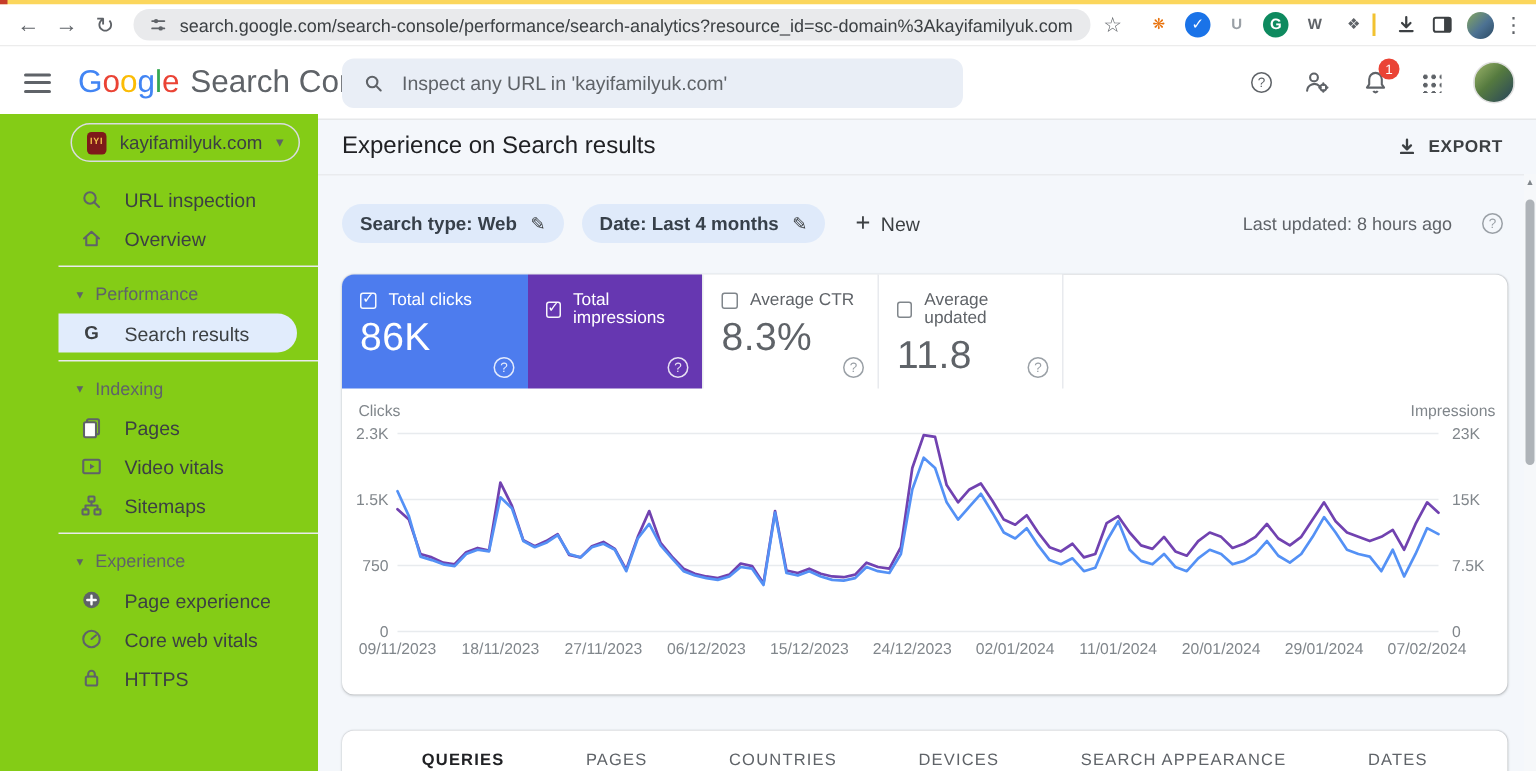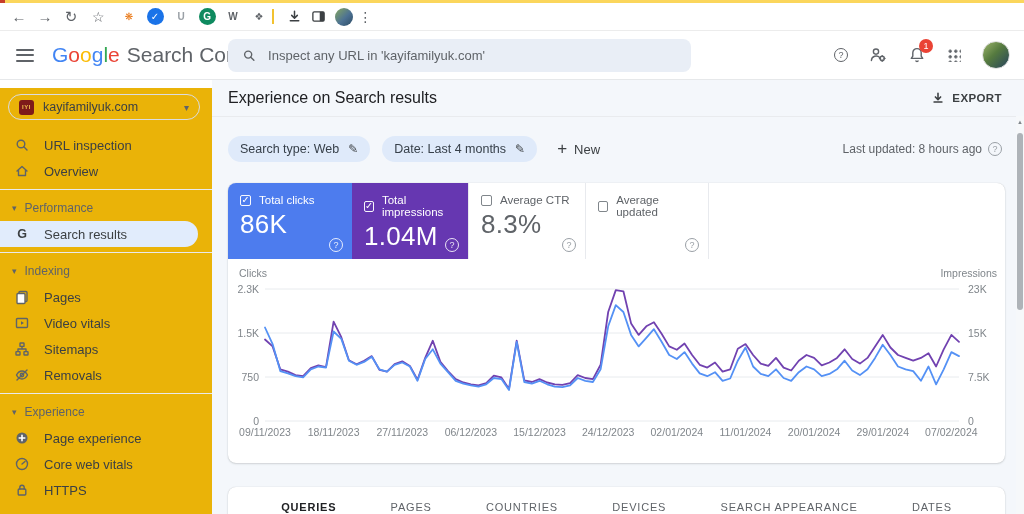--- a/index.html
+++ b/index.html
@@ -26,39 +26,39 @@
   .dots { font-size:14px; color:#5f6368; margin:0 8px 0 6px; }
   .toolbtn { margin-left:9px; display:flex; align-items:center; color:#3c4043; }
 
   
   .gsc-header { position:absolute; top:31px; left:0; right:0; height:49px; background:#fff;
     border-bottom:1px solid #e6e8ea; display:flex; align-items:center; }
   .hamburger { margin-left:16px; width:18px; cursor:pointer; }
   .hamburger div { height:2px; background:#5f6368; margin:3.5px 0; border-radius:1px; }
   .brand { margin-left:18px; font-size:21px; display:flex; align-items:baseline; }
   .brand .product { color:#5f6368; margin-left:7px; font-weight:400; }
-  .gsc-search { position:absolute; left:228px; top:8px; width:463px; height:33px;
+  .gsc-search { position:absolute; left:228px; top:8px; width:414px; height:33px;
     background:#e9eef6; border-radius:8px; display:flex; align-items:center; padding:0 14px; gap:12px; }
   .gsc-search input { border:none; outline:none; background:transparent; font-size:13px;
     color:#3c4043; width:100%; font-family:inherit; }
   .gsc-search input::placeholder { color:#5f6368; }
   .hdr-right { position:absolute; right:14px; top:0; height:100%; display:flex; align-items:center; gap:21px; }
   .qcircle { display:inline-flex; width:14px; height:14px; border:1.2px solid currentColor;
     border-radius:50%; align-items:center; justify-content:center; font-size:9px; }
   .hdr-ic { color:#5f6368; display:flex; align-items:center; position:relative; }
   .bell-badge { position:absolute; top:-7px; right:-7px; min-width:14px; height:14px; border-radius:7px;
     background:#ea4335; color:#fff; font-size:9px; display:flex; align-items:center; justify-content:center; padding:0 3px; }
   .grid-dots { width:14px; height:14px;
     background-image:radial-gradient(#5f6368 1.4px, transparent 1.6px);
     background-size:5.5px 5.5px; background-position:0.5px 0.5px; }
   .gsc-avatar { width:28px; height:28px; border-radius:50%;
     background:linear-gradient(135deg,#9cb46a 0%,#557a3f 45%,#27435c 100%); border:1px solid #e0e0e0; }
 
   
-  .sidebar { position:absolute; top:88px; left:0; width:212px; bottom:0; background:#eab308; }
+  .sidebar { position:absolute; top:76px; left:0; width:212px; bottom:0; background:#84cc16;padding-left:39px; }
   .prop-pill { margin:6px 12px 12px 8px; height:26px; border:1px solid #dadce0; border-radius:14px;
     display:flex; align-items:center; gap:9px; padding:0 10px; cursor:pointer; }
   .prop-fav { width:15px; height:15px; border-radius:3px; background:#7e1a1a; color:#f2c14e;
     font-size:6px; font-weight:bold; display:flex; align-items:center; justify-content:center; letter-spacing:.5px; }
   .prop-label { font-size:12.5px; color:#3c4043; }
   .prop-caret { margin-left:auto; color:#5f6368; font-size:10px; }
   .side-item { height:26px; display:flex; align-items:center; padding-left:14px; cursor:pointer;
     font-size:13px; color:#3c4043; }
   .side-item .icn { width:16px; height:16px; display:flex; align-items:center; justify-content:center; }
   .side-item .lbl { margin-left:14px; }
@@ -70,26 +70,26 @@
 
   
   .content { position:absolute; left:212px; top:80px; right:0; bottom:0; background:#f4f7fb; }
   .title-row { height:37px; display:flex; align-items:center; padding:0 22px 0 16px;
     border-bottom:1px solid #e9ebee; }
   .page-title { font-size:16px; color:#202124; }
   .export-btn { margin-left:auto; display:flex; align-items:center; gap:7px; color:#3c4043;
     font-size:11.5px; font-weight:bold; letter-spacing:.4px; cursor:pointer; }
   .chips-row { height:64px; display:flex; align-items:center; padding:0 22px 0 16px; gap:12px; }
   .chip { height:26px; border-radius:13px; background:#dfeafa; display:flex; align-items:center;
-    padding:0 12px; gap:9px; font-size:12.5px; color:#37404a; font-weight:400; cursor:pointer; }
+    padding:0 12px; gap:9px; font-size:12.5px; color:#37404a; font-weight:700; cursor:pointer; }
   .chip .pencil { font-size:12px; color:#3c4043; }
   .new-btn { display:flex; align-items:center; gap:7px; font-size:13px; color:#3c4043;
     margin-left:8px; cursor:pointer; }
   .new-btn .plus { font-size:17px; color:#3c4043; }
-  .updated { margin-left:auto; display:flex; align-items:flex-end; gap:6px; font-size:12px; color:#5f6368; }
+  .updated { margin-left:auto; display:flex; align-items:flex-end; gap:20px; font-size:12px; color:#5f6368; }
 
   .perf-card { position:absolute; left:16px; top:103px; width:777px; height:280px; background:#fff;
     border-radius:8px; box-shadow:0 1px 2px rgba(60,64,67,.18), 0 0 1px rgba(60,64,67,.25); }
   .metrics-row { display:flex; height:76px; }
   .metric { position:relative; padding:11px 12px; cursor:pointer; }
   .metric:first-child { border-top-left-radius:8px; }
   .metric .mlabel-row { display:flex; align-items:center; gap:8px; font-size:11.5px; }
   .metric .mvalue { font-size:26px; margin-top:3px; letter-spacing:.3px; }
   .cbox { width:11px; height:11px; border-radius:2px; display:inline-flex; align-items:center;
     justify-content:center; font-size:9.5px; line-height:10px; }
@@ -117,20 +117,28 @@
 <div class="screen">
 
   <div class="tabstrip">
     <div class="tabstrip-red"></div>
   </div>
 
   <div class="omnibox-row">
     <span class="navbtn" style="margin-left:6px">←</span>
     <span class="navbtn">→</span>
     <span class="navbtn">↻</span>
+    <div class="urlbar">
+      <svg class="ic" width="13" height="13" viewBox="0 0 16 16" fill="none" stroke="#5f6368" stroke-width="1.5" stroke-linecap="round">
+          <path d="M3 5h10M3 11h10"></path>
+          <circle cx="6.2" cy="5" r="1.8" fill="#5f6368" stroke="none"></circle>
+          <circle cx="10" cy="11" r="1.8" fill="#5f6368" stroke="none"></circle>
+        </svg>
+      <span class="url-text">search.google.com/search-console/performance/search-analytics?resource_id=sc-domain%3Akayifamilyuk.com</span>
+    </div>
     <span class="star">☆</span>
     <div class="ext-row" id="ext-row">
         <span class="ext" style="color: rgb(232, 113, 10);">❋</span>
         <span class="ext" style="color: rgb(255, 255, 255); background: rgb(26, 115, 232);">✓</span>
         <span class="ext" style="color: rgb(154, 160, 166);">U</span>
         <span class="ext" style="color: rgb(255, 255, 255); background: rgb(14, 138, 95);">G</span>
         <span class="ext" style="color: rgb(95, 99, 104);">W</span>
         <span class="ext" style="color: rgb(95, 99, 104);">❖</span>
       </div>
     <div class="ext-sep"></div>
@@ -257,30 +265,20 @@
           <span class="icn">
             <svg class="ic" width="16" height="16" viewBox="0 0 16 16" fill="none" stroke="#5f6368" stroke-width="1.4" stroke-linecap="round" stroke-linejoin="round">
               <rect x="6" y="2" width="4" height="3.4" rx=".5"></rect>
               <rect x="2" y="10.6" width="4" height="3.4" rx=".5"></rect>
               <rect x="10" y="10.6" width="4" height="3.4" rx=".5"></rect>
               <path d="M8 5.4V8M4 10.6V8h8v2.6"></path>
             </svg>
           </span>
           <span class="lbl">Sitemaps</span>
         </div>
-        <div class="side-item">
-          <span class="icn">
-            <svg class="ic" width="16" height="16" viewBox="0 0 16 16" fill="none" stroke="#5f6368" stroke-width="1.4" stroke-linecap="round" stroke-linejoin="round">
-              <path d="M2.5 8C4 5.2 6 4 8 4s4 1.2 5.5 4C12 10.8 10 12 8 12S4 10.8 2.5 8Z"></path>
-              <circle cx="8" cy="8" r="1.7"></circle>
-              <path d="M3 13 13 3"></path>
-            </svg>
-          </span>
-          <span class="lbl">Removals</span>
-        </div>
         <div class="side-div"></div>
         <div class="side-group">
           <span style="font-size:9px">▾</span>
           <span>Experience</span>
         </div>
         <div class="side-item">
           <span class="icn">
             <svg class="ic" width="16" height="16" viewBox="0 0 16 16" fill="none" stroke="#5f6368" stroke-width="1.4" stroke-linecap="round" stroke-linejoin="round">
               <circle cx="8" cy="8" r="5.5" fill="#5f6368" stroke="none"></circle>
               <path d="M8 5.2v5.6M5.2 8h5.6" stroke="#fff" stroke-width="1.6"></path>
@@ -349,36 +347,36 @@
               <span>Total clicks</span>
             </div>
             <div class="mvalue">86K</div>
             <span class="help qcircle" style="color:rgba(255,255,255,.85)">?</span>
           </div>
           <div class="metric" style="width: 116px; background: rgb(102, 55, 177); color: rgb(255, 255, 255);">
             <div class="mlabel-row">
               <span class="cbox" style="border:1.6px solid rgba(255,255,255,.95);color:#fff">✓</span>
               <span>Total impressions</span>
             </div>
-            <div class="mvalue">1.04M</div>
             <span class="help qcircle" style="color:rgba(255,255,255,.85)">?</span>
           </div>
           <div class="metric" style="width: 117px; background: rgb(255, 255, 255); color: rgb(95, 99, 104); border-left: 1px solid rgb(232, 234, 238);">
             <div class="mlabel-row">
               <span class="cbox" style="border:1.6px solid #80868b;color:transparent"></span>
               <span>Average CTR</span>
             </div>
             <div class="mvalue">8.3%</div>
             <span class="help qcircle" style="color:#9aa0a6">?</span>
           </div>
           <div class="metric" style="width: 123px; background: rgb(255, 255, 255); color: rgb(95, 99, 104); border-left: 1px solid rgb(232, 234, 238);">
             <div class="mlabel-row">
               <span class="cbox" style="border:1.6px solid #80868b;color:transparent"></span>
               <span>Average updated</span>
             </div>
+            <div class="mvalue">11.8</div>
             <span class="help qcircle" style="color:#9aa0a6">?</span>
           </div>
           <div class="metric-fill"></div>
         </div>
       <div class="chart-wrap">
         <svg id="chart" width="777" height="204" viewBox="0 0 777 204">
             <line x1="37" x2="731" y1="30" y2="30" stroke="#e8ebee" stroke-width="1"></line>
             <line x1="37" x2="731" y1="74" y2="74" stroke="#e8ebee" stroke-width="1"></line>
             <line x1="37" x2="731" y1="118" y2="118" stroke="#e8ebee" stroke-width="1"></line>
             <line x1="37" x2="731" y1="162" y2="162" stroke="#e8ebee" stroke-width="1"></line>

